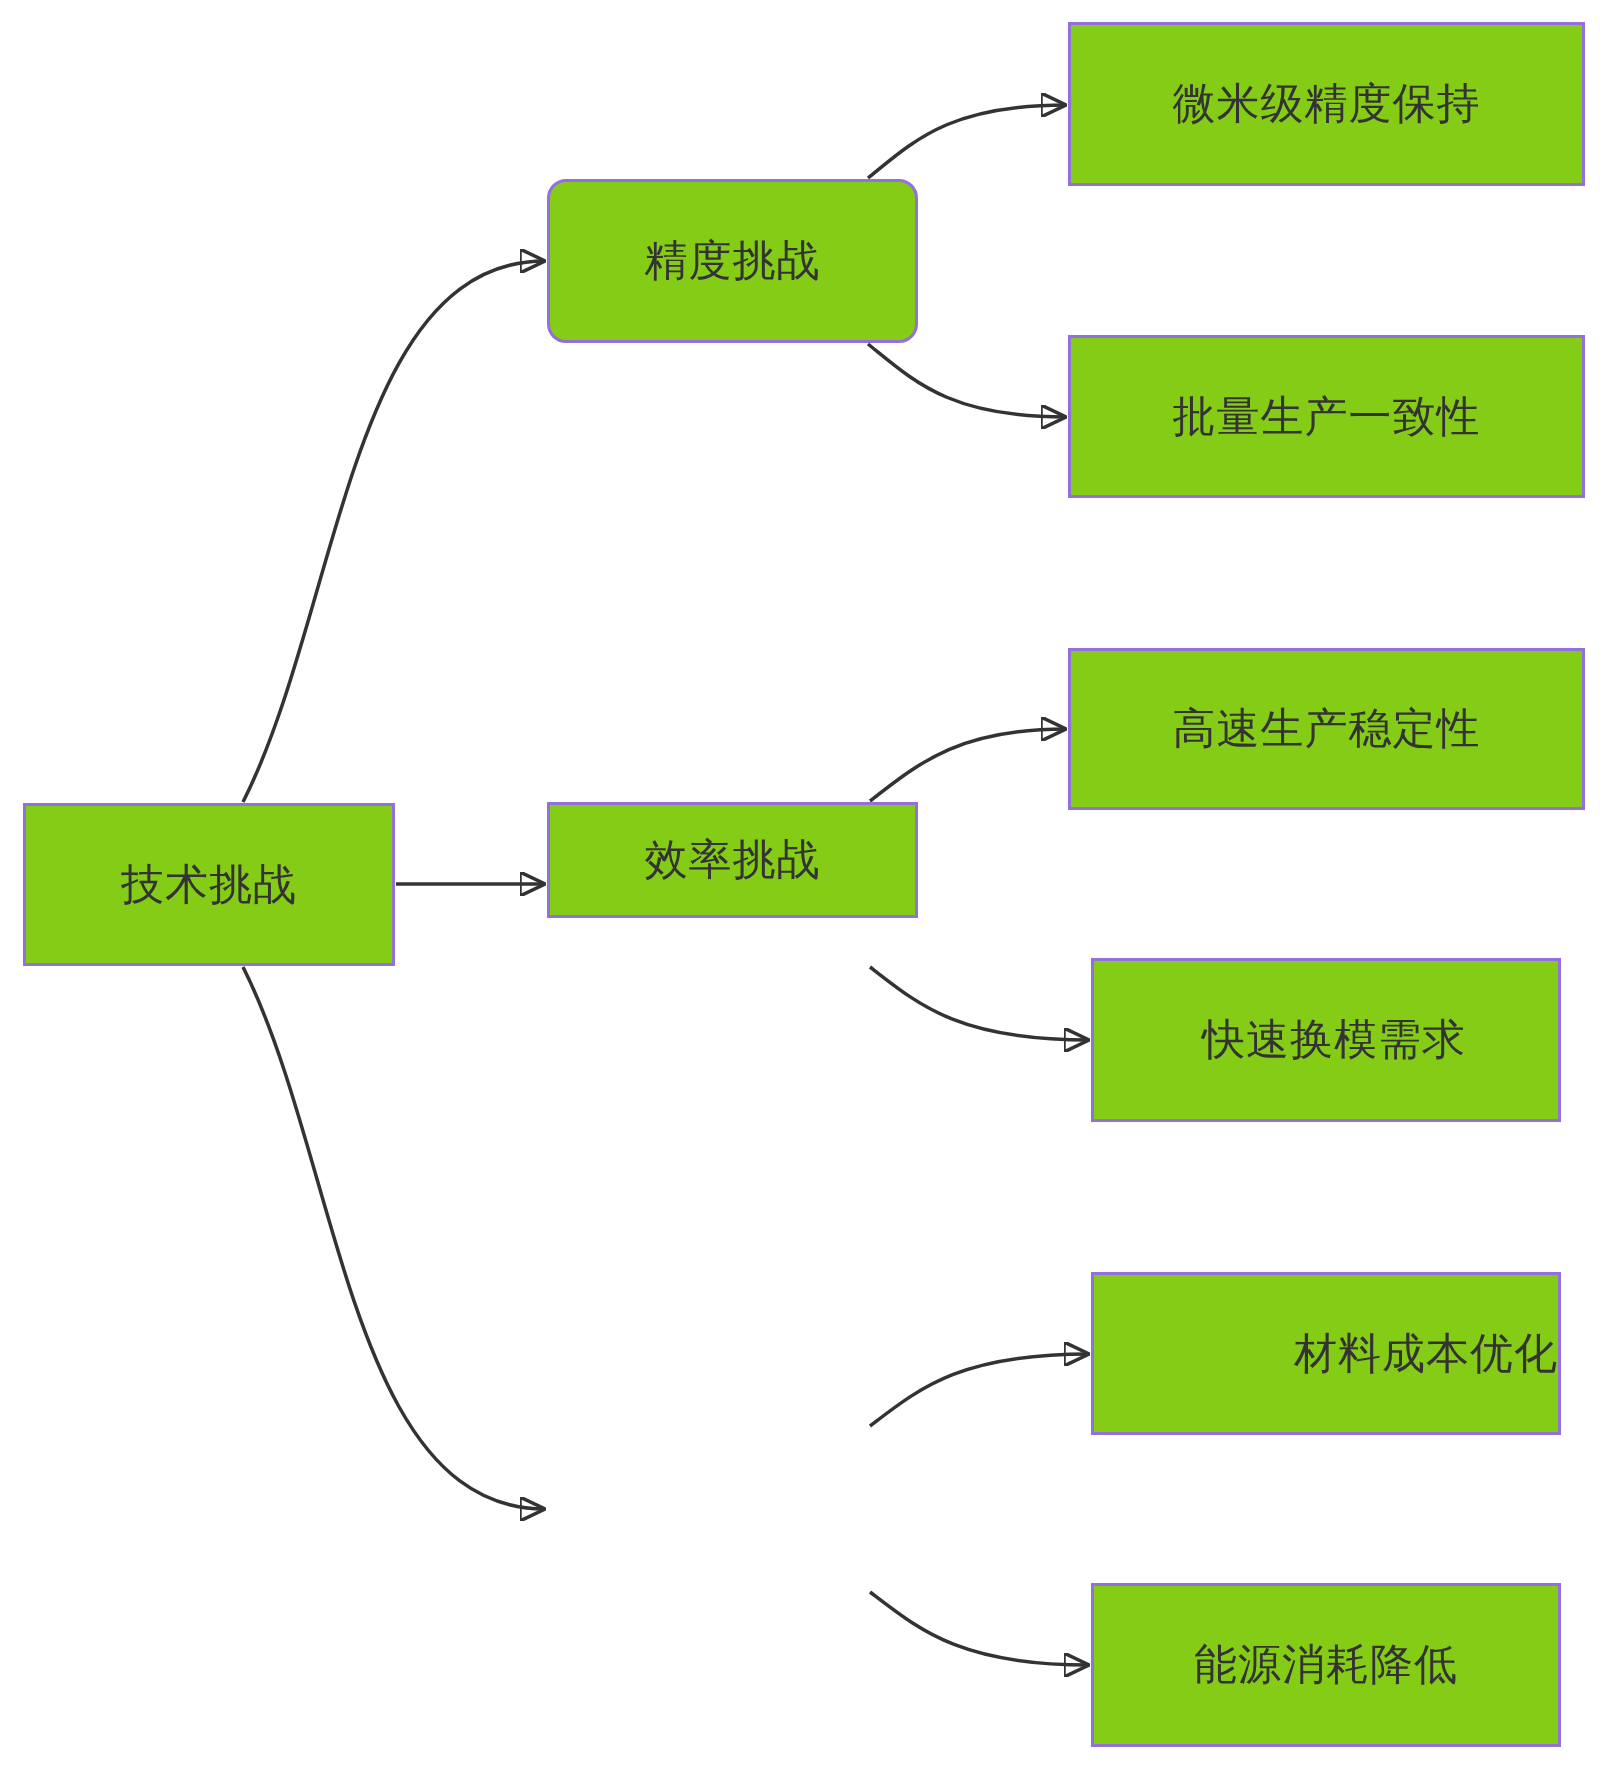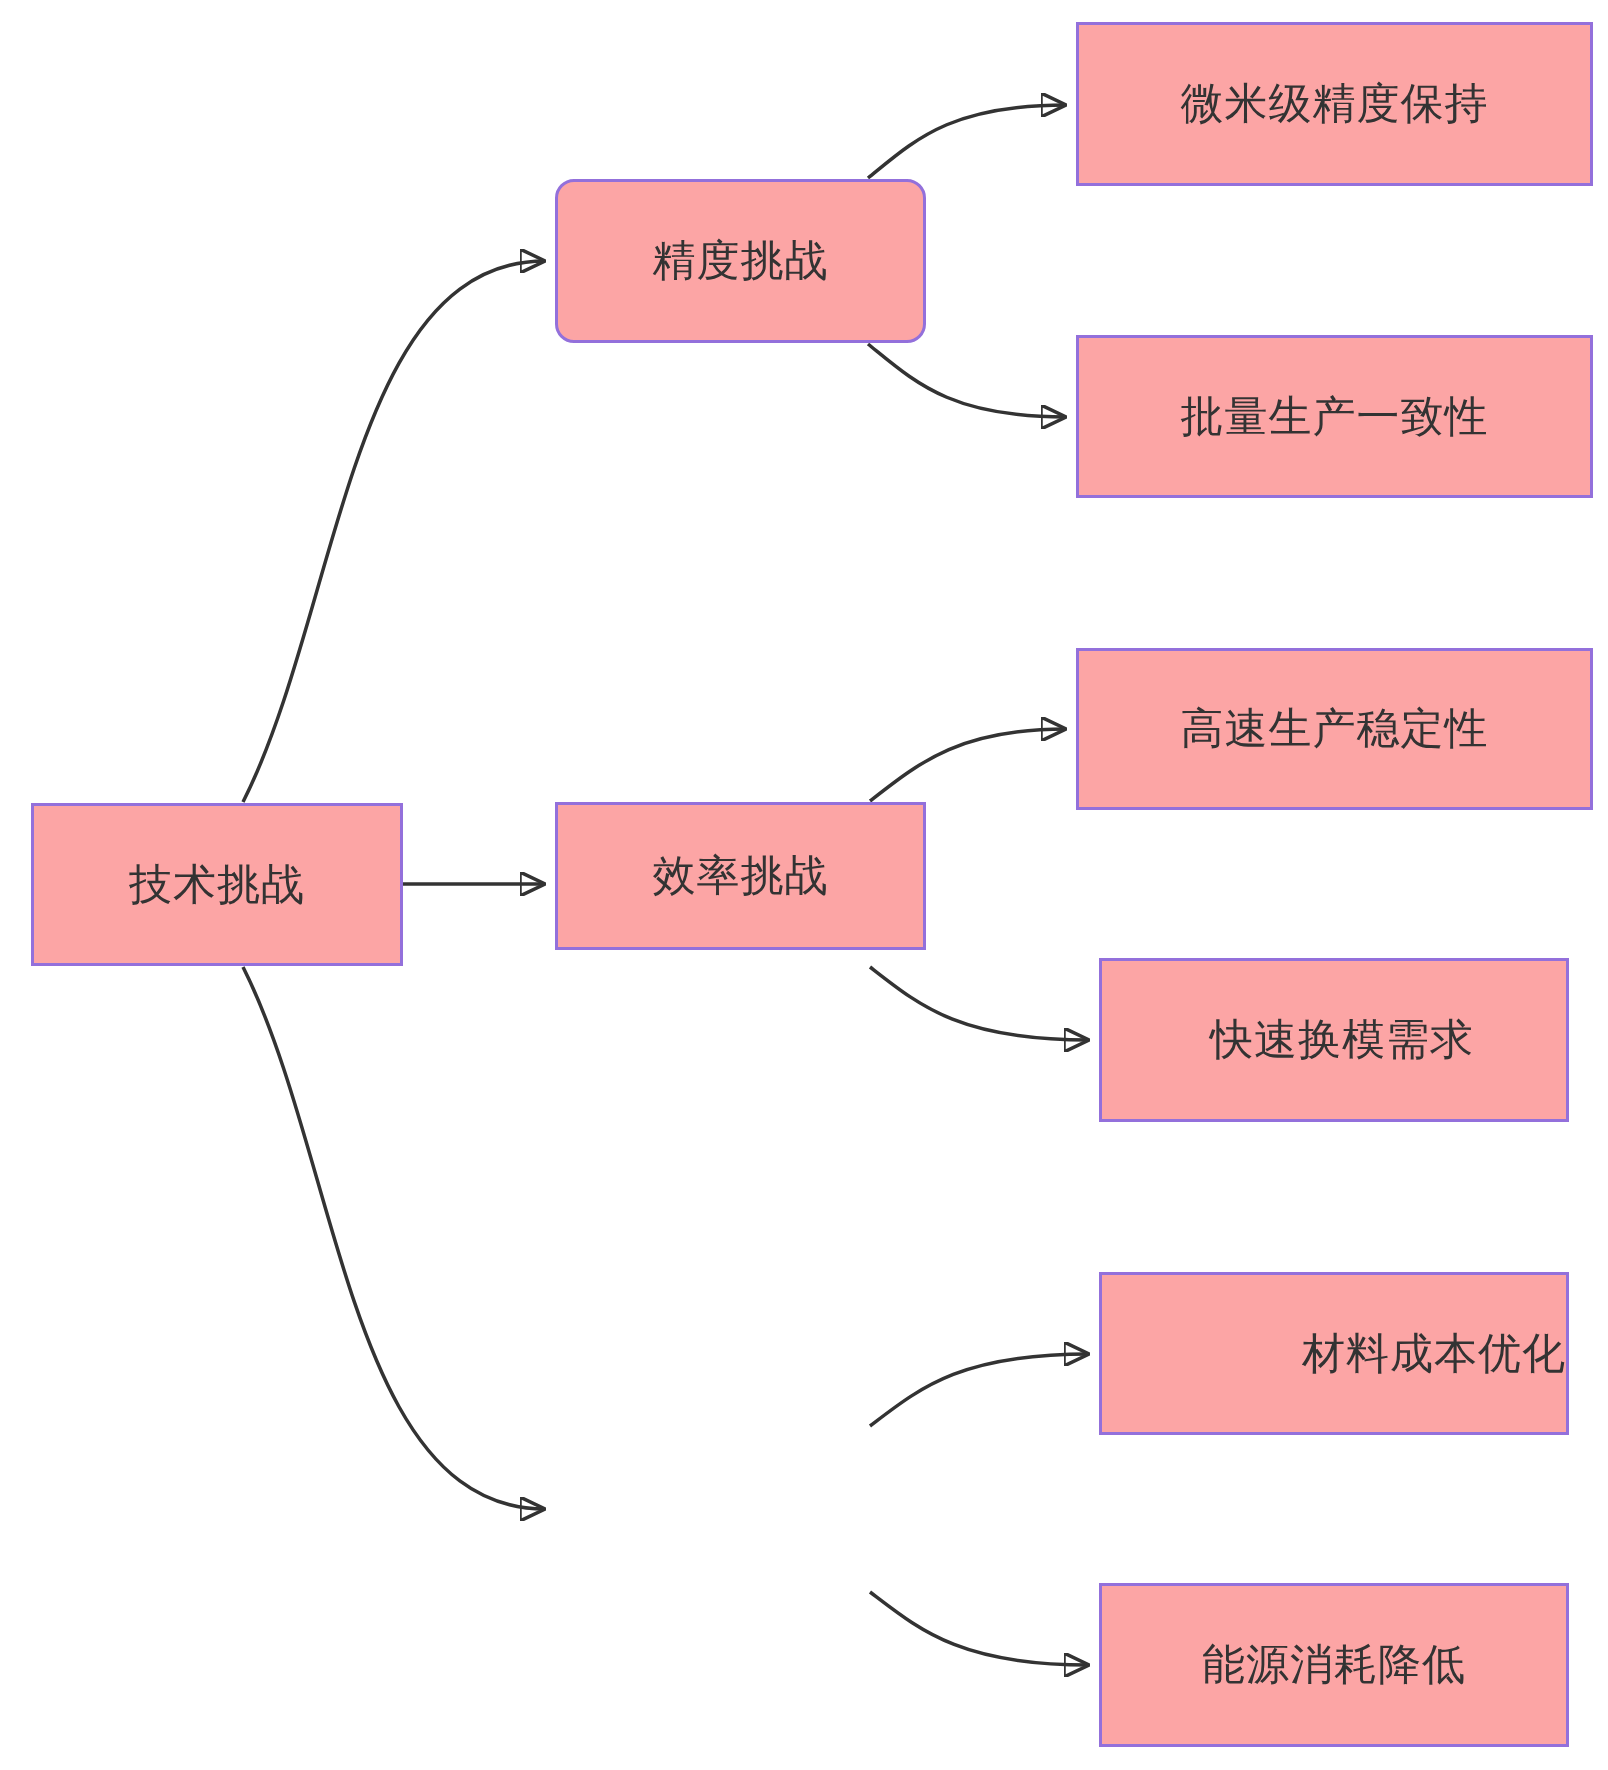--- a/index.html
+++ b/index.html
@@ -23,37 +23,36 @@
     height: 1770px;
   }
   .edges path {
     fill: none;
     stroke: #333333;
     stroke-width: 3.5px;
   }
   .node {
     position: absolute;
     box-sizing: border-box;
-    background: #fca5a5;
+    background: #84cc16;
     border: 3px solid #9370DB;
     color: #333333;
     font-size: 43px;
     display: flex;
     align-items: center;
     justify-content: center;
     text-align: center;
     letter-spacing: 1px;
     line-height: 1.2;
-    margin-left: 8px;
   }
   
   .n-root       { left: 23px;   top: 803px;  width: 372px; height: 163px; }
   
   .n-precision  { left: 547px;  top: 179px;  width: 371px; height: 164px; border-radius: 19px; }
-  .n-efficiency { left: 547px;  top: 802px;  width: 371px; height: 148px; }
+  .n-efficiency { left: 547px;  top: 802px;  width: 371px; height: 116px; }
   .n-cost       { left: 547px;  top: 1427px; width: 371px; height: 164px; }
   
   .n-micron     { left: 1068px; top: 22px;   width: 517px; height: 164px; }
   .n-batch      { left: 1068px; top: 335px;  width: 517px; height: 163px; }
   .n-speed      { left: 1068px; top: 648px;  width: 517px; height: 162px; }
   .n-mold       { left: 1091px; top: 958px;  width: 470px; height: 164px; padding-left: 16px; }
   .n-material   { left: 1091px; top: 1272px; width: 470px; height: 163px; justify-content: flex-end; }
   .n-energy     { left: 1091px; top: 1583px; width: 470px; height: 164px; }
 </style>
 </head>

